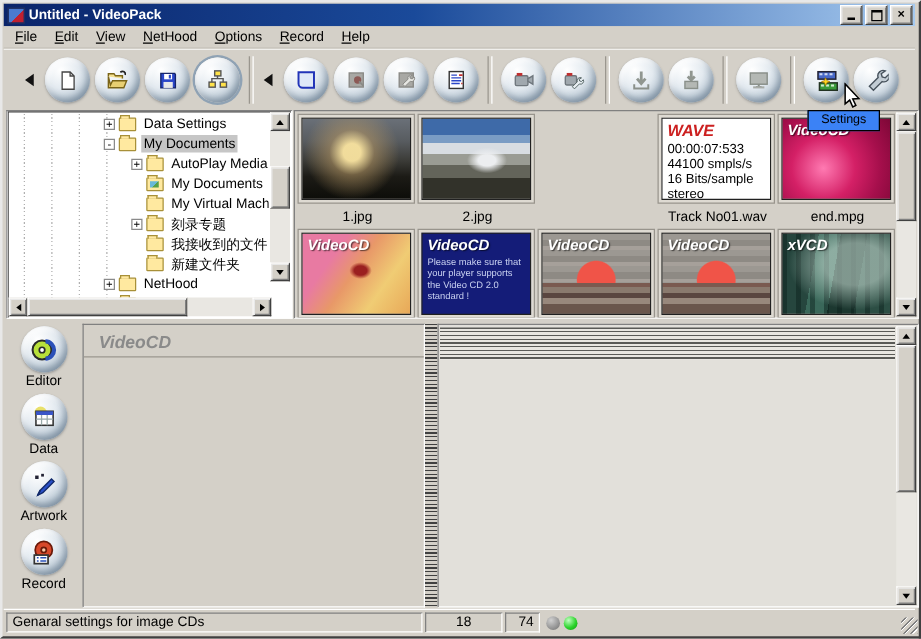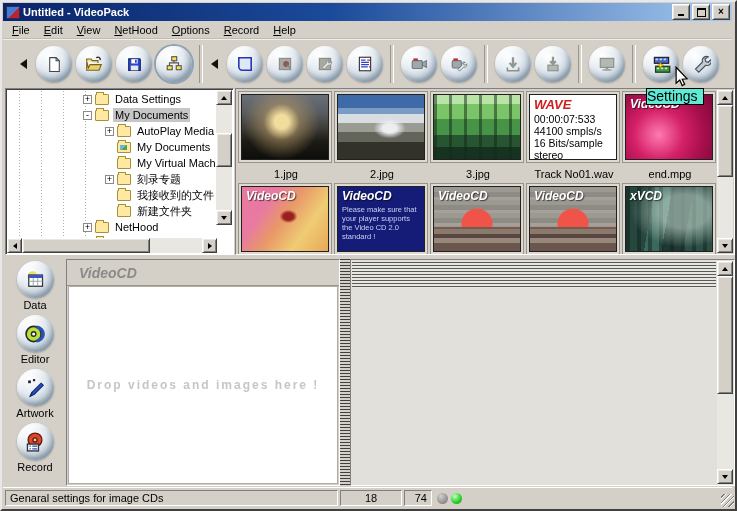--- a/index.html
+++ b/index.html
@@ -18,21 +18,21 @@
   .menu-item{display:inline-block;padding:2px 7px;cursor:default;}
   .menu-item::first-letter{text-decoration:underline;}
   
   #toolbar{position:absolute;left:1px;top:37px;width:729px;height:49px;background:#d4d0c8;display:flex;align-items:center;padding-left:14px;box-sizing:border-box;border-top:1px solid #f0efec;}
   .tb-arrow{width:13px;height:34px;display:flex;align-items:center;justify-content:center;margin-right:4px;}
   .tri-left{width:0;height:0;border-top:5px solid transparent;border-bottom:5px solid transparent;border-right:7px solid #111;}
   .cbtn{width:36px;height:36px;border-radius:50%;margin:0 2px;flex:0 0 auto;background:radial-gradient(circle at 35% 28%,#ffffff,#e3eaf0 42%,#bccad6 72%,#9db0c0);box-shadow:inset -2px -3px 5px rgba(80,100,120,.5),inset 2px 3px 4px rgba(255,255,255,.95),0 1px 2px rgba(40,50,60,.35);display:flex;align-items:center;justify-content:center;}
   .cbtn.pressed{box-shadow:inset -2px -3px 5px rgba(80,100,120,.5),inset 2px 3px 4px rgba(255,255,255,.95),0 0 0 2px #8fa2b4;}
   .tb-sep{width:2px;height:38px;margin:0 5px;border-left:1px solid #9a968e;border-right:1px solid #ffffff;}
   
-  #tooltip{position:absolute;left:644px;top:86px;width:56px;height:15px;background:#5eead4;border:1px solid #000;font-size:14px;line-height:14px;text-align:left;z-index:60;}
+  #tooltip{position:absolute;left:644px;top:86px;width:56px;height:15px;background:#3b82f6;border:1px solid #000;font-size:10px;line-height:14px;text-align:center;z-index:60;}
   #cursor{position:absolute;left:671px;top:64px;z-index:61;}
   
   #tree-panel{position:absolute;left:3px;top:86px;width:229px;height:167px;background:#fff;border:1px solid;border-color:#808080 #fff #fff #808080;box-shadow:inset 1px 1px 0 #404040;box-sizing:border-box;}
   #tree-rows{position:absolute;left:1px;top:2px;width:208px;height:149px;overflow:hidden;
     background-image:repeating-linear-gradient(180deg,#b0b0b0 0 1px,transparent 1px 3px),repeating-linear-gradient(180deg,#b0b0b0 0 1px,transparent 1px 3px),repeating-linear-gradient(180deg,#b0b0b0 0 1px,transparent 1px 3px),repeating-linear-gradient(180deg,#b0b0b0 0 1px,transparent 1px 3px);
     background-size:1px 100%,1px 100%,1px 100%,1px 100%;background-position:12px 0,34px 0,56px 0,78px 0;background-repeat:no-repeat;}
   .trow{height:16px;display:flex;align-items:center;white-space:nowrap;}
   .expander{width:9px;height:9px;box-sizing:border-box;border:1px solid #8a8a8a;background:#fff;font-size:9px;line-height:7px;text-align:center;flex:0 0 auto;}
   .d0 .expander{margin-left:76px;}
   .d1 .expander{margin-left:98px;}
@@ -336,24 +336,20 @@
   <div id="thumb-panel">
 
     <div class="tcell" style="left:5px;top:5px;">
       <div class="thumb-frame art-sunset1"></div>
       <div class="tlab">1.jpg</div>
     </div>
     <div class="tcell" style="left:101px;top:5px;">
       <div class="thumb-frame art-mountain"></div>
       <div class="tlab">2.jpg</div>
     </div>
-    <div class="tcell" style="left:197px;top:5px;">
-      <div class="thumb-frame art-forest"></div>
-      <div class="tlab">3.jpg</div>
-    </div>
     <div class="tcell" style="left:293px;top:5px;">
       <div class="thumb-frame art-wave">
         <div class="wave-title">WAVE</div>
         <div class="wave-line">00:00:07:533</div>
         <div class="wave-line">44100 smpls/s</div>
         <div class="wave-line">16 Bits/sample</div>
         <div class="wave-line">stereo</div>
       </div>
       <div class="tlab">Track No01.wav</div>
     </div>
@@ -396,44 +392,44 @@
         </div>
       <div class="sb-thumb" style="width:16px;height:72px;"></div>
       <div class="sb-track" style="width:16px;height:61px;"></div>
       <div class="sb-btn" style="width:16px;height:15px;">
           <div class="tri-dn2"></div>
         </div>
     </div>
   </div>
 
   <div id="side-toolbar">
+    <div class="side-item">
+      <div class="cbtn">
+        <svg width="22" height="22" viewBox="0 0 16 16">
+            <circle cx="7" cy="8" r="5.5" fill="#b8e03a" stroke="#2a2a2a" stroke-width="1.2"></circle>
+            <circle cx="7" cy="8" r="1.6" fill="#fff" stroke="#2a2a2a"></circle>
+            <path d="M9 3c3 0 5 2.5 5 5s-2 5-5 5" fill="none" stroke="#2a50b8" stroke-width="2.4"></path>
+          </svg>
+      </div>
+      <div class="side-label">Editor</div>
+    </div>
     <div class="side-item">
       <div class="cbtn">
         <svg width="20" height="20" viewBox="0 0 16 16">
             <circle cx="6" cy="5" r="4" fill="#e8e06a"></circle>
             <rect x="3" y="4" width="11" height="9" fill="#fff" stroke="#333"></rect>
             <rect x="3" y="4" width="11" height="2.4" fill="#3a56c8"></rect>
             <path d="M3 9h11M6.6 6.4v6.6M10.2 6.4v6.6" stroke="#9aa" stroke-width=".8"></path>
           </svg>
       </div>
       <div class="side-label">Data</div>
     </div>
     <div class="side-item">
       <div class="cbtn">
         <svg width="22" height="22" viewBox="0 0 16 16">
-            <circle cx="7" cy="8" r="5.5" fill="#b8e03a" stroke="#2a2a2a" stroke-width="1.2"></circle>
-            <circle cx="7" cy="8" r="1.6" fill="#fff" stroke="#2a2a2a"></circle>
-            <path d="M9 3c3 0 5 2.5 5 5s-2 5-5 5" fill="none" stroke="#2a50b8" stroke-width="2.4"></path>
-          </svg>
-      </div>
-      <div class="side-label">Editor</div>
-    </div>
-    <div class="side-item">
-      <div class="cbtn">
-        <svg width="22" height="22" viewBox="0 0 16 16">
             <rect x="3" y="2.5" width="2" height="2" fill="#223"></rect>
             <rect x="6.5" y="1.5" width="1.6" height="1.6" fill="#223"></rect>
             <path d="M12.5 4.5 6 11l-1.5 3 3-1.5 6.5-6.5z" fill="#2a50c8" stroke="#122a6a" stroke-width=".8"></path>
             <path d="M4.5 14l1.5-3" stroke="#122a6a"></path>
           </svg>
       </div>
       <div class="side-label">Artwork</div>
     </div>
     <div class="side-item">
       <div class="cbtn">
@@ -445,23 +441,20 @@
           </svg>
       </div>
       <div class="side-label">Record</div>
     </div>
   </div>
 
   <div id="album-panel">
     <div id="album-header">
       <span id="album-title">VideoCD</span>
     </div>
-    <div id="album-drop">
-      <span id="drop-hint">Drop videos and images here !</span>
-    </div>
   </div>
 
   <div id="splitter"></div>
 
   <div id="right-panel">
     <div id="stripe-band"></div>
     <div id="right-vscroll">
       <div class="sb-btn" style="width:16px;height:15px;">
           <div class="tri-up2"></div>
         </div>

